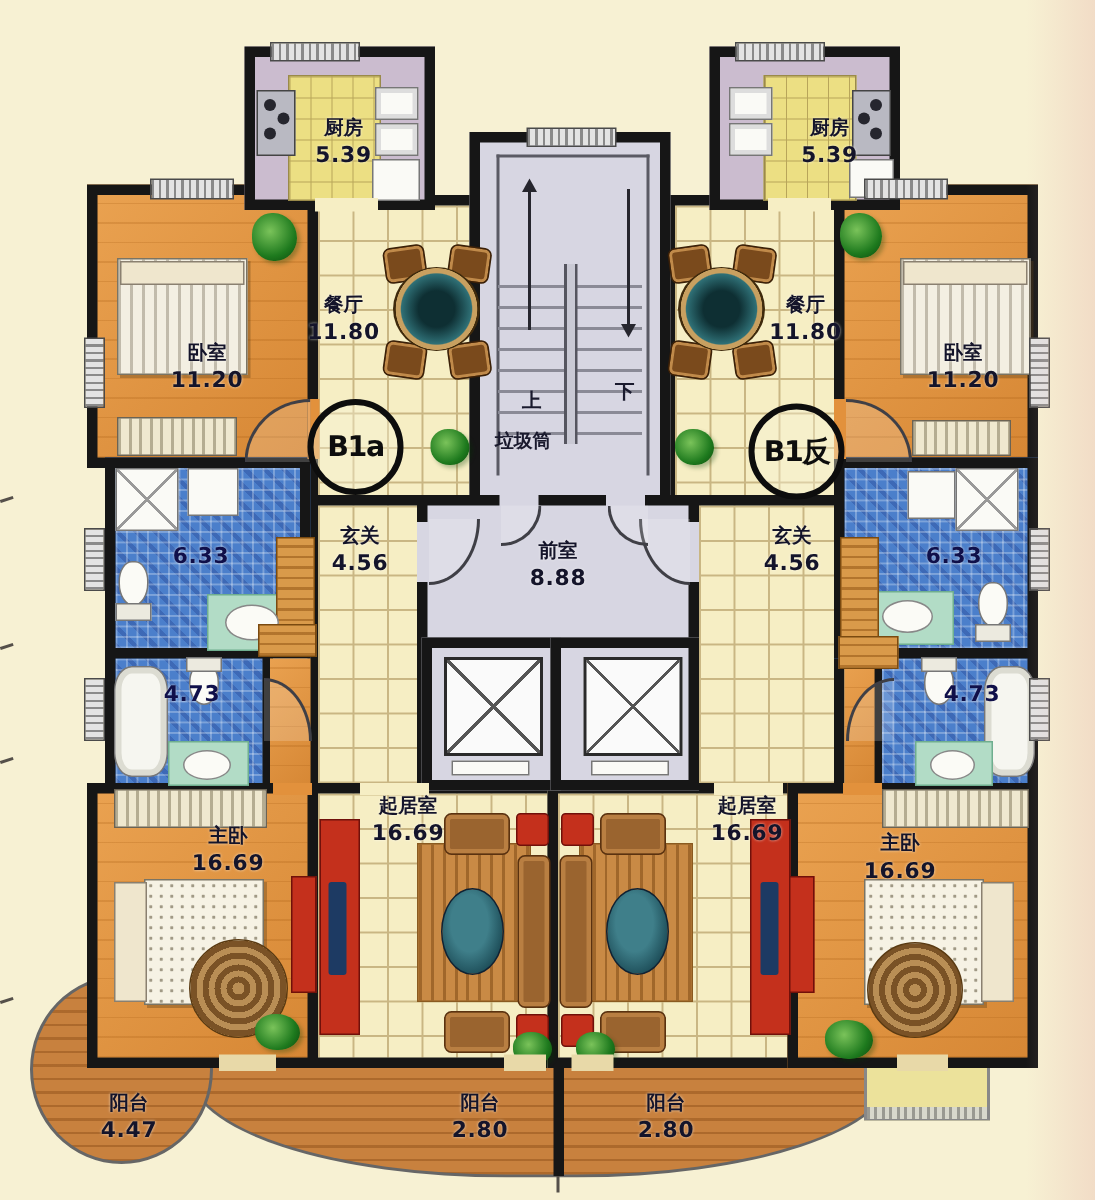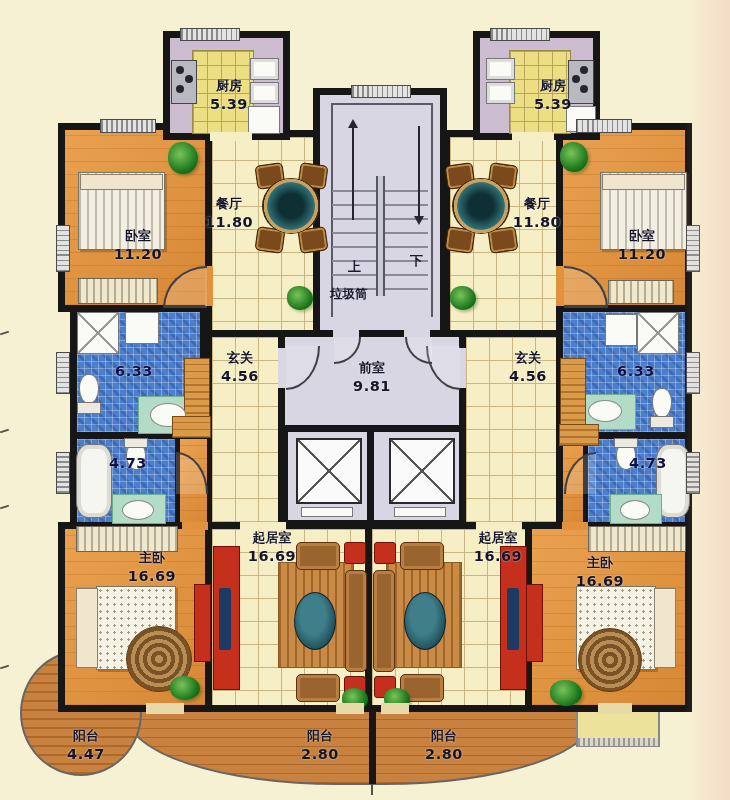--- a/index.html
+++ b/index.html
@@ -340,21 +340,21 @@
     <div class="ar">6.33</div>
   </div>
   <div class="lbl" style="left:100px;top:454px;width:56px;color:#10104a;">
     <div class="ar">4.73</div>
   </div>
   <div class="lbl" style="left:620px;top:454px;width:56px;color:#10104a;">
     <div class="ar">4.73</div>
   </div>
   <div class="lbl" style="left:340px;top:360px;width:64px;">
     <div class="nm">前室</div>
-    <div class="ar">9.81</div>
+    <div class="ar">8.88</div>
   </div>
   <div class="lbl" style="left:240px;top:530px;width:64px;">
     <div class="nm">起居室</div>
     <div class="ar">16.69</div>
   </div>
   <div class="lbl" style="left:466px;top:530px;width:64px;">
     <div class="nm">起居室</div>
     <div class="ar">16.69</div>
   </div>
   <div class="lbl" style="left:120px;top:550px;width:64px;">
@@ -374,20 +374,22 @@
     <div class="ar">2.80</div>
   </div>
   <div class="lbl" style="left:416px;top:728px;width:56px;">
     <div class="nm">阳台</div>
     <div class="ar">2.80</div>
   </div>
   <div class="slbl" style="left:348px;top:258px;">上</div>
   <div class="slbl" style="left:410px;top:252px;">下</div>
   <div class="slbl" style="left:330px;top:286px;font-size:12.5px;">垃圾筒</div>
 
+  <div class="badge" style="left:205px;top:266px;">B1a</div>
+  <div class="badge" style="left:499px;top:269px;">B1反</div>
 
   <div class="tick" style="left:0px;top:332px;width:9px;height:2px;transform:rotate(-18deg);"></div>
   <div class="tick" style="left:0px;top:430px;width:9px;height:2px;transform:rotate(-18deg);"></div>
   <div class="tick" style="left:0px;top:506px;width:9px;height:2px;transform:rotate(-18deg);"></div>
   <div class="tick" style="left:0px;top:666px;width:9px;height:2px;transform:rotate(-18deg);"></div>
 
   <div class="tint"></div>
 </div>
 
 </body></html>

